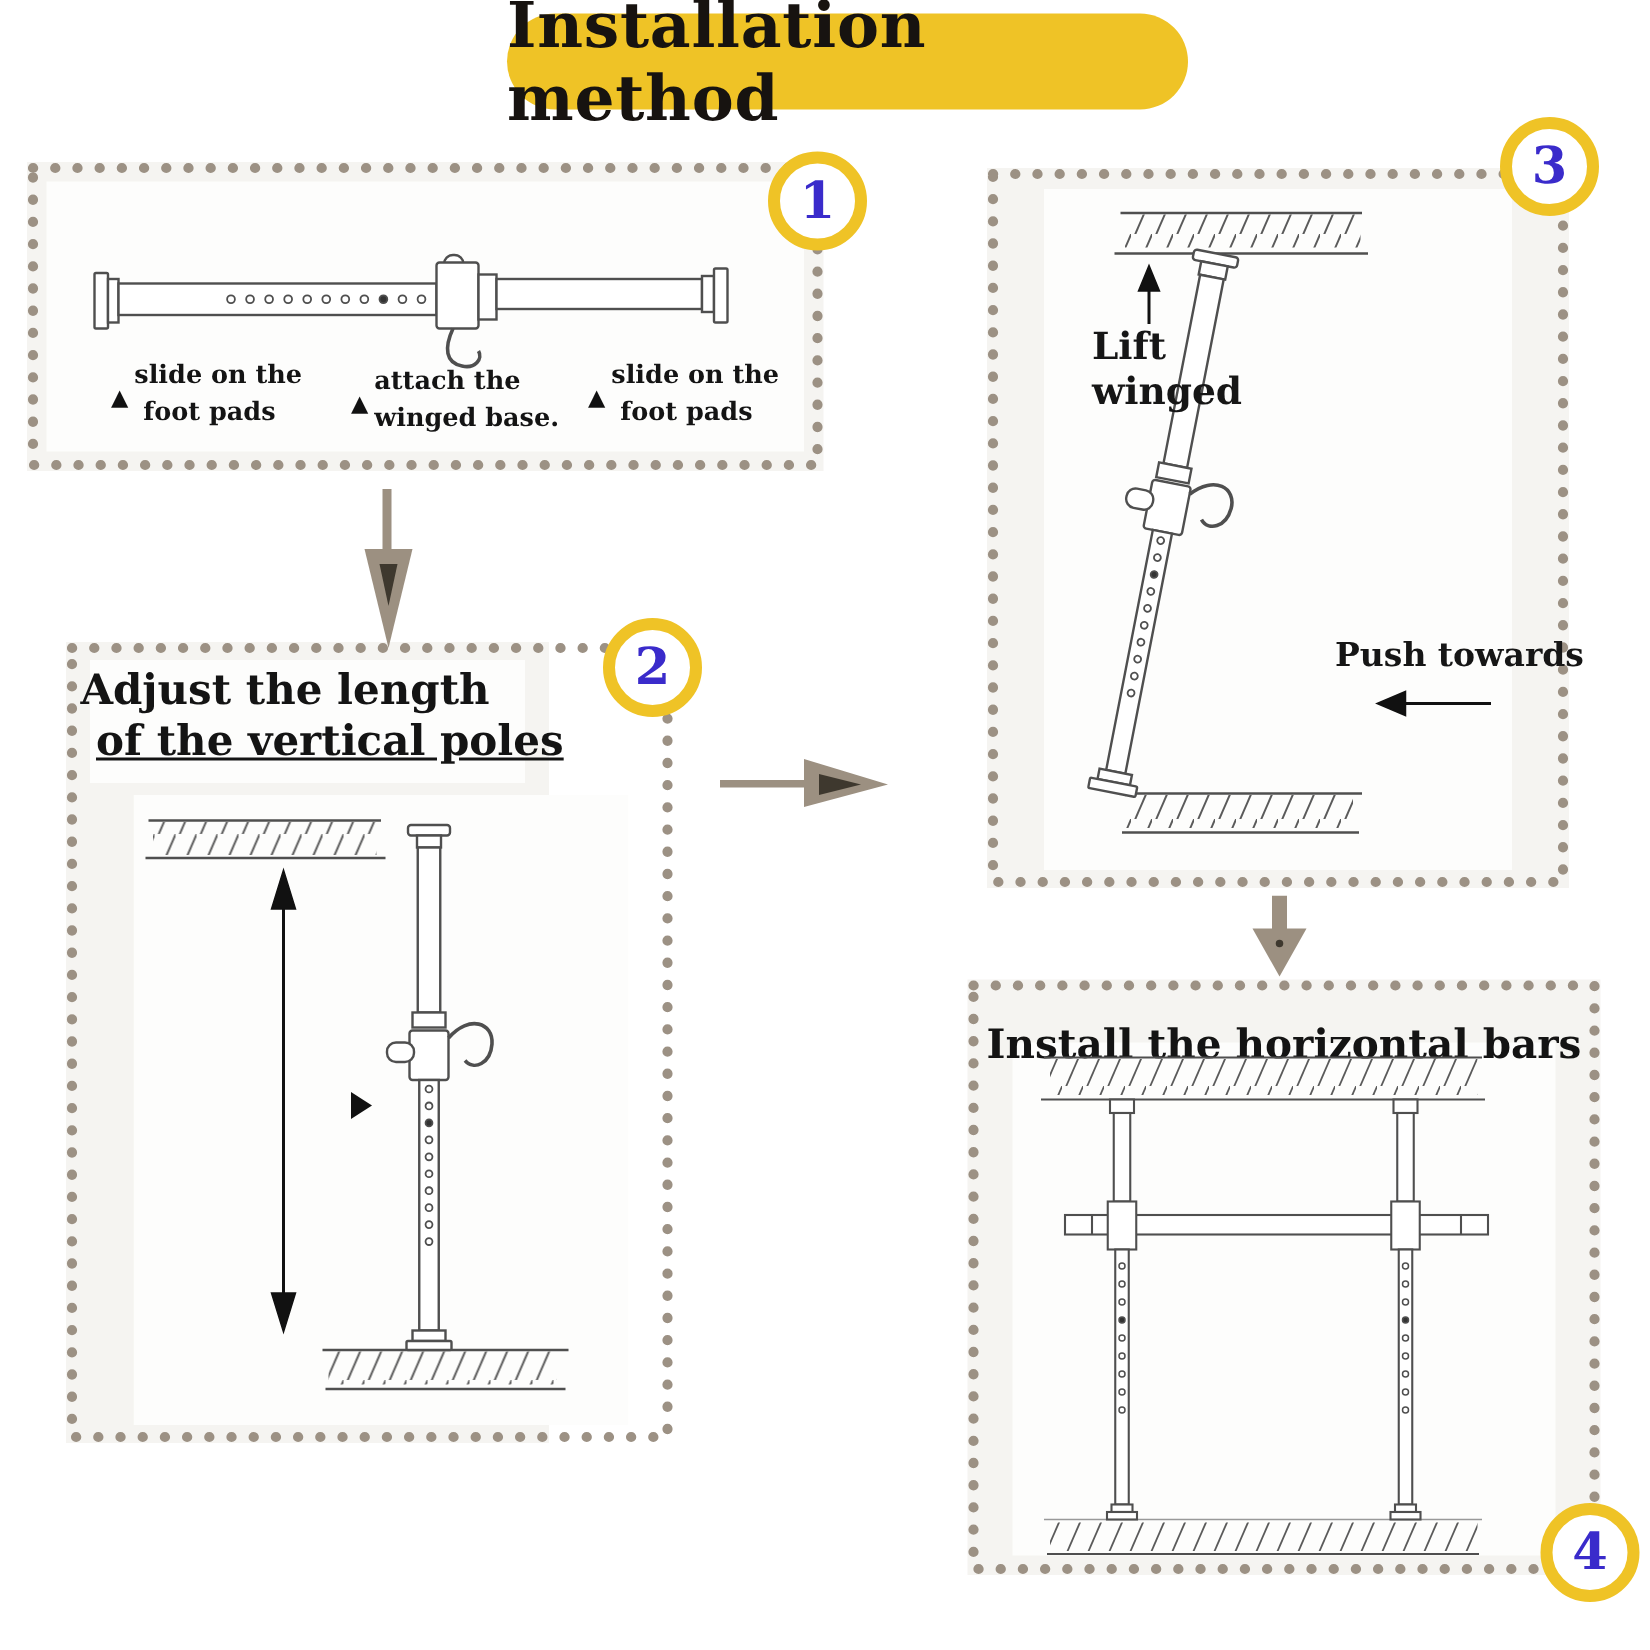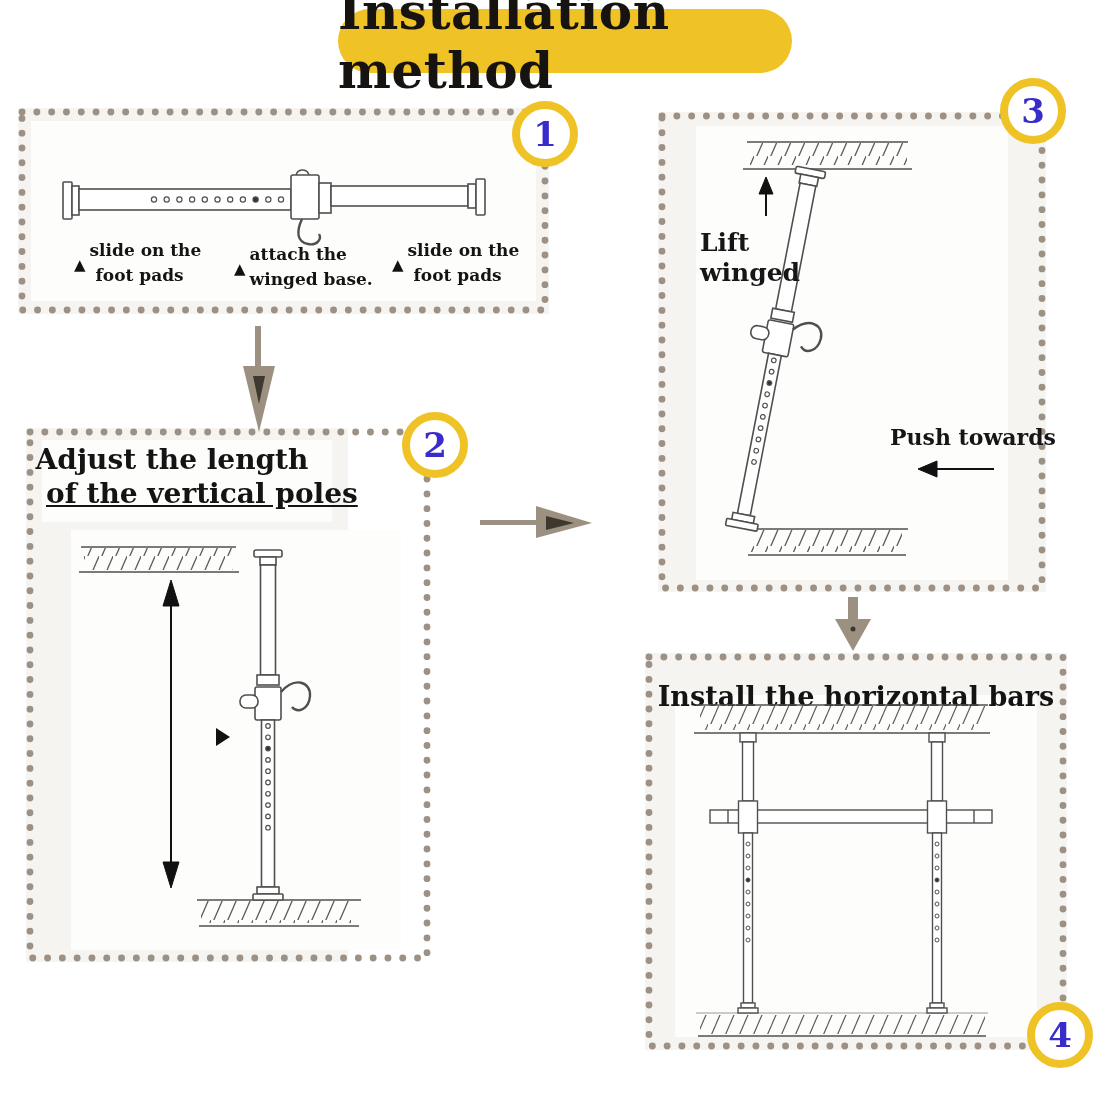--- a/index.html
+++ b/index.html
@@ -5,21 +5,21 @@
   * { box-sizing: border-box; }
   html,body { margin:0; padding:0; background:#ffffff; }
   .page {
     position:relative; width:1100px; height:1100px; background:#ffffff;
     font-family:"DejaVu Serif", serif; color:#141414; overflow:hidden;
   }
   .title-banner {
     position:absolute; left:338px; top:9px; width:454px; height:64px;
     background:#EFC326; border-radius:32px;
     display:flex; align-items:center; justify-content:center;
-    font-size:50px; font-weight:bold; color:#171310; letter-spacing:.5px;
+    font-size:42px; font-weight:bold; color:#171310; letter-spacing:.5px;
   }
   .box { position:absolute; background:#F5F4F1; }
   .panel { position:absolute; background:#FDFDFC; }
   .border-dots { position:absolute; left:0; top:0; pointer-events:none; }
   .badge {
     position:absolute; width:66px; height:66px; border:8px solid #EFC326;
     border-radius:50%; background:#ffffff; z-index:6;
     display:flex; align-items:center; justify-content:center;
     font-size:34px; font-weight:bold; color:#3A2BCB;
   }
@@ -117,21 +117,21 @@
   <div class="badge" style="left:512px; top:101px;">
     <span>1</span>
   </div>
 
   <svg class="flow" style="left:242px; top:326px;" width="34" height="108" viewBox="0 0 34 108">
     <rect x="13" y="0" width="6" height="42" fill="#9C9081"></rect>
     <polygon points="1,40 33,40 17,106" fill="#9C9081"></polygon>
     <polygon points="11,50 23,50 17,78" fill="#3E382E"></polygon>
   </svg>
 
-  <div class="box" style="left:26px; top:428px; width:322px; height:534px;">
+  <div class="box" style="left:44px; top:428px; width:322px; height:534px;">
     <div class="panel" style="left:16px; top:12px; right:16px; height:82px;"></div>
     <svg class="border-dots" width="405" height="534">
       <rect x="4" y="4" width="397" height="526" fill="none" stroke="#9C9184" stroke-width="6.8" stroke-dasharray="0.1 14.7" stroke-linecap="round"></rect>
     </svg>
     <div class="heading h1s" style="left:0; right:30px; top:16px;">Adjust the length</div>
     <div class="heading h1s" style="left:20px; right:0; top:50px;text-decoration:underline;">of the vertical poles</div>
 
     <svg style="left:45px; top:102px;" width="330" height="420" viewBox="0 0 330 420">
       <defs>
         <pattern id="hatchB" patternUnits="userSpaceOnUse" width="14" height="26">
@@ -240,21 +240,21 @@
       <g fill="#111111" stroke="#111111">
         <line x1="68" y1="86" x2="68" y2="62" stroke-width="2"></line>
         <polygon points="61,64 75,64 68,47"></polygon>
       </g>
       <g fill="#111111" stroke="#111111">
         <line x1="296" y1="339" x2="237" y2="339" stroke-width="2"></line>
         <polygon points="239,331 239,347 220,339"></polygon>
       </g>
     </svg>
 
-    <div class="annot" style="left:42px; top:104px; font-size:25px; line-height:1.2;margin-top:12px;">
+    <div class="annot" style="left:70px; top:104px; font-size:25px; line-height:1.2;">
       <div>Lift</div>
       <div>winged</div>
     </div>
     <div class="annot" style="left:232px; top:312px; font-size:22px;text-align:center;">Push towards</div>
   </div>
   <div class="badge" style="left:1000px; top:78px;">
     <span>3</span>
   </div>
 
   <svg class="flow" style="left:831px; top:597px;" width="44" height="56" viewBox="0 0 44 56">

